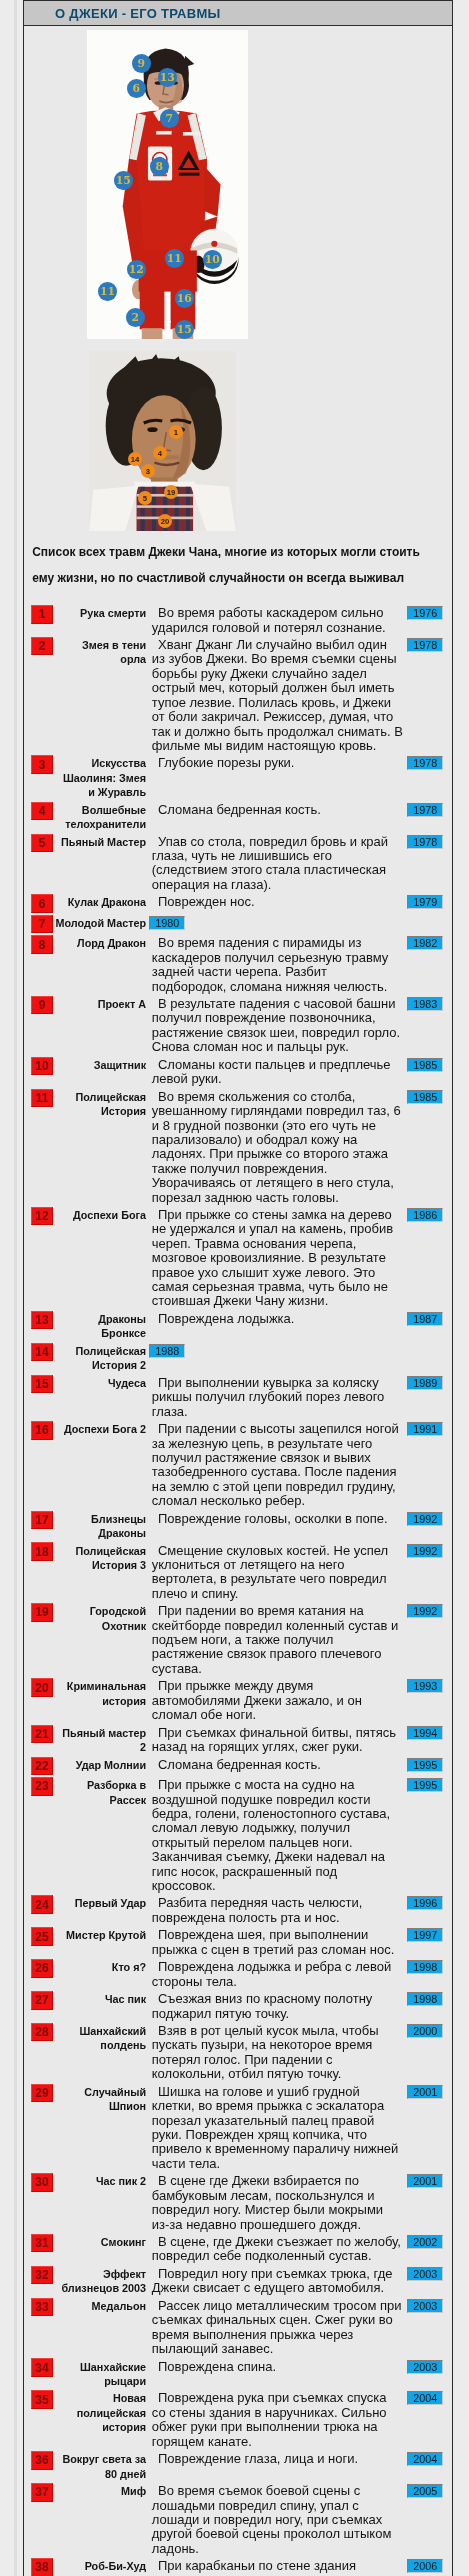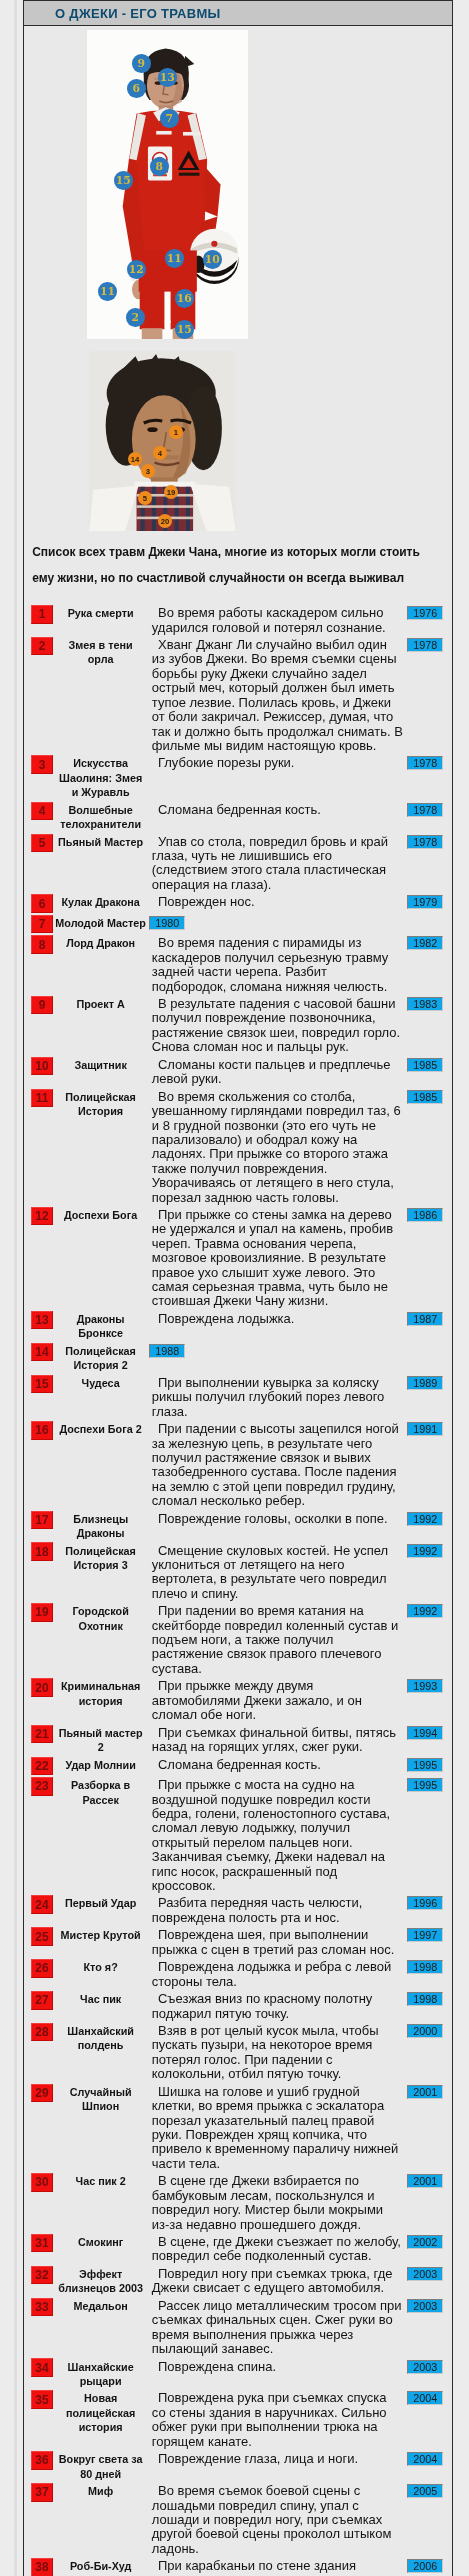--- a/index.html
+++ b/index.html
@@ -49,21 +49,21 @@
   .table { margin:13.4px 0 0 7.2px; }
   .row {
     display:grid; grid-template-columns:23px 95px 258px 37px;
     margin-bottom:1px; align-items:start;
   }
   .numsq {
     width:21.6px; height:18.5px; margin-top:1px; background:#f01010; color:#7a0b0b;
     font-size:12px; font-weight:bold; display:flex; align-items:center; justify-content:center;
     box-shadow: inset -1px -1px 0 rgba(140,0,0,.45), inset 1px 1px 0 rgba(255,130,130,.4);
   }
-  .film { text-align:center; font-weight:bold; font-size:10.8px; line-height:14.4px; padding:2.1px 3.1px 0 1px; }
+  .film { text-align:right; font-weight:bold; font-size:10.8px; line-height:14.4px; padding:2.1px 3.1px 0 1px; }
   .desc { font-size:13px; line-height:14.4px; padding:2.1px 4.1px 0 2.6px; text-indent:6.2px; }
   .yearbox {
     display:flex; align-items:center; justify-content:center;
     width:36px; height:14px; margin-top:2.1px;
     background:#0ea5e9; font-size:10.8px; color:#1c1c1c;
     border:1px solid; border-color:#7e7e7e #c9c9c9 #c9c9c9 #7e7e7e;
   }
   .note-a { display:flex; margin:15.5px 4.1px 0 10.3px; }
   .note-a .cap { flex:1; padding:44px 3.1px 0 7.2px; }
   .cap, .note-c { font-size:12px; line-height:20.6px; text-align:justify; }

